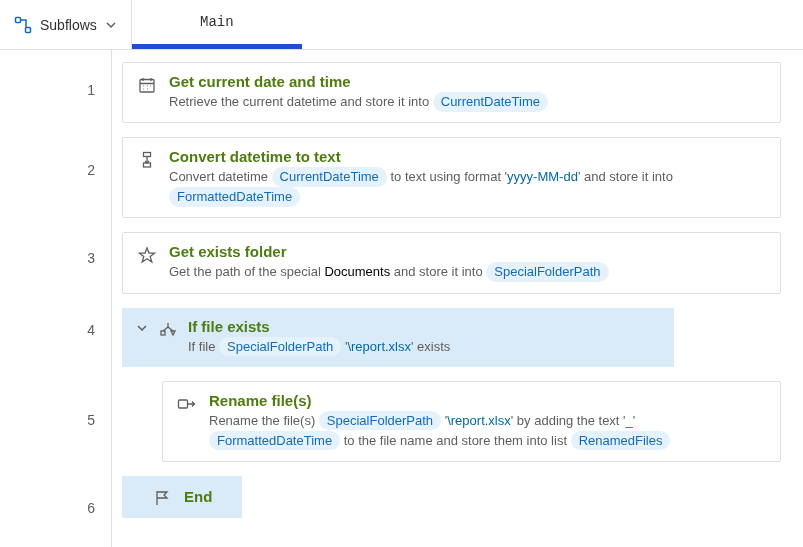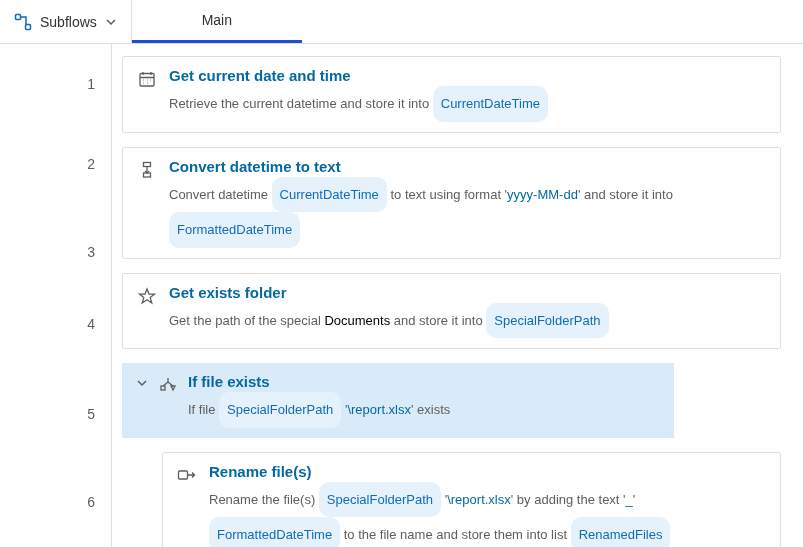--- a/index.html
+++ b/index.html
@@ -8,40 +8,41 @@
     font-size: 13px;
     color: #323130;
     background: #fff;
     width: 803px;
     height: 547px;
     overflow: hidden;
   }
   .toolbar {
     display: flex;
     align-items: stretch;
-    height: 44px;
+    height: 50px;
     border-bottom: 1px solid #e1dfdd;
   }
   .subflows-btn {
     display: flex;
     align-items: center;
     gap: 8px;
     padding: 0 14px;
     border-right: 1px solid #e1dfdd;
     cursor: pointer;
   }
   .subflows-btn .label { font-size: 14px; color: #323130; }
   .tab {
     display: flex;
     align-items: center;
     justify-content: center;
     width: 170px;
     font-size: 14px;
-    border-bottom: 3px solid #1d4ed8;
-    cursor: pointer;
+    border-bottom: 5px solid #1d4ed8;
+    cursor: pointer;
+    font-family: Liberation Mono, monospace;
   }
   .workspace {
     display: flex;
     height: calc(100% - 44px);
   }
   .gutter {
     width: 112px;
     border-right: 1px solid #e1dfdd;
     position: relative;
   }
@@ -75,33 +76,33 @@
     display: flex;
     align-items: center;
     justify-content: center;
     margin-top: 2px;
     color: #605e5c;
   }
   .action-body { flex: 1; }
   .action-title {
     font-weight: 600;
     font-size: 15px;
-    color: #0369a1;
+    color: #4d7c0f;
     margin-bottom: 2px;
   }
   .action-desc {
     font-size: 13px;
     color: #605e5c;
     line-height: 1.55;
   }
   .var-chip {
     background: #e6f2fb;
     color: #0f6cbd;
     border-radius: 10px;
-    padding: 8px 8px;
+    padding: 0 8px;
     display: inline-block;
     line-height: 1.5;
   }
   .plain-link { color: #000000; }
   .literal { color: #0369a1; }
   .quote { color: #605e5c; }
 
   .if-group {
     margin-bottom: 14px;
   }

